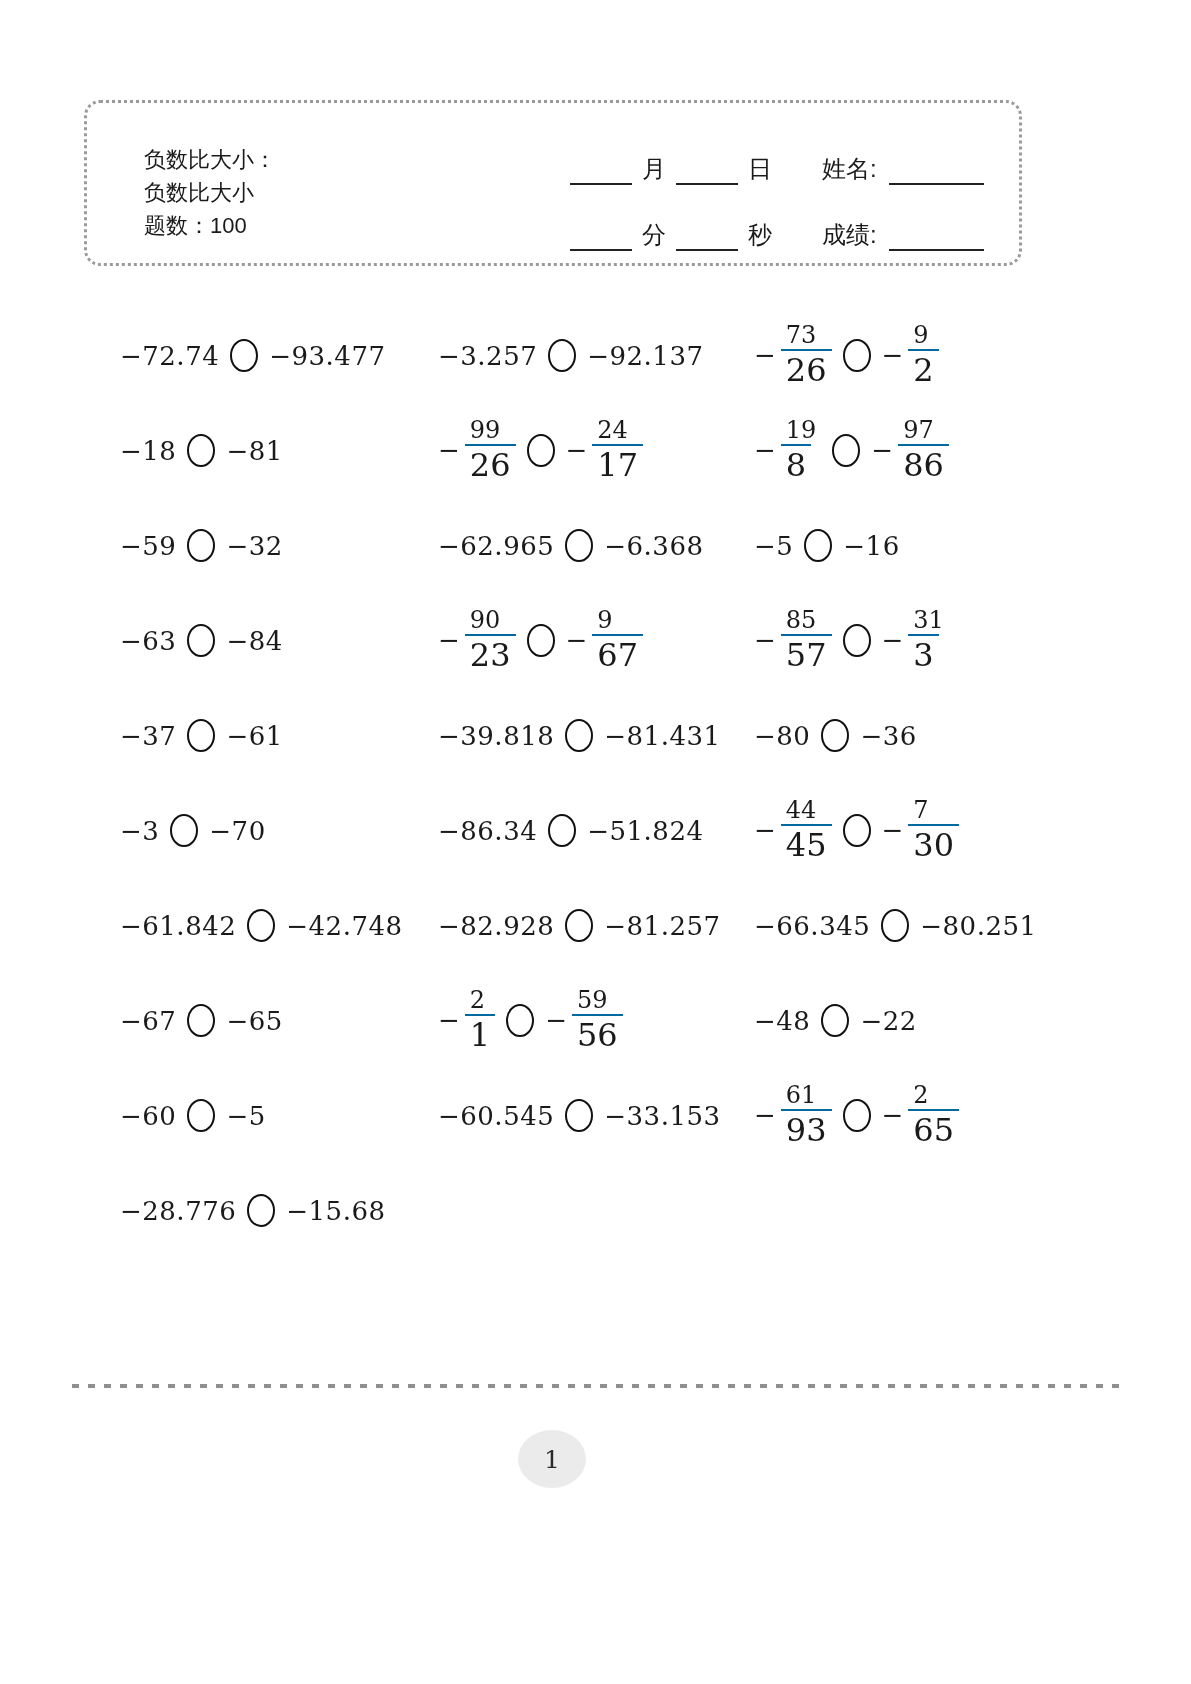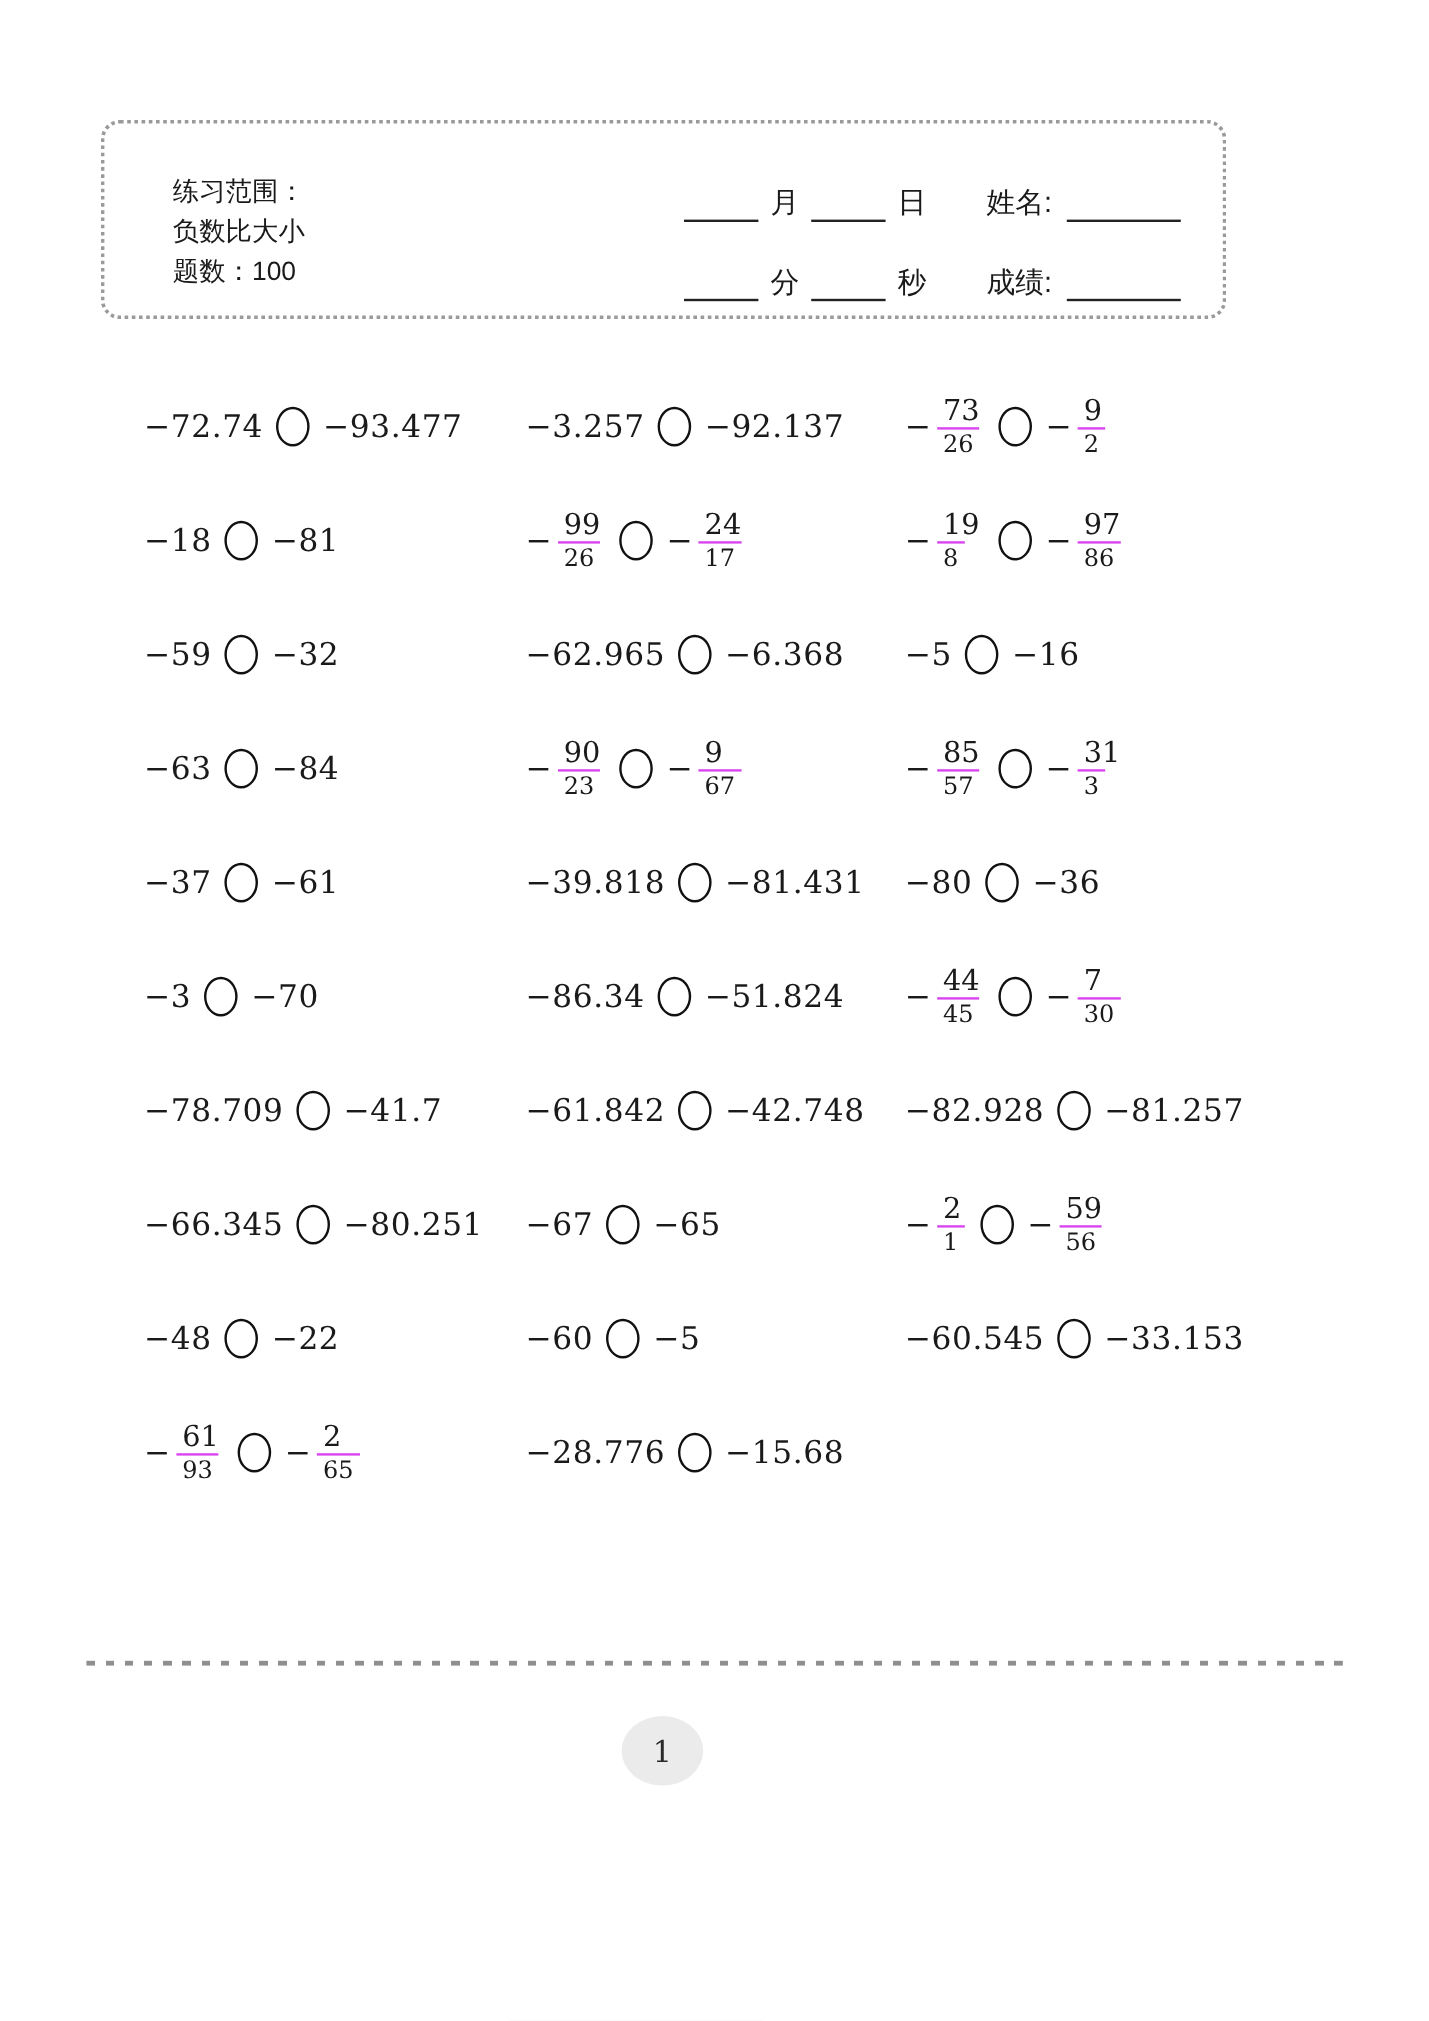--- a/index.html
+++ b/index.html
@@ -52,21 +52,21 @@
   .cell{display:flex;align-items:center;white-space:nowrap;}
   .nv{font-size:26px;letter-spacing:0.5px;}
   .fm{font-size:26px;margin-right:5px;}
   .cmp{
     display:inline-block;width:24px;height:29px;
     border:2px solid #111;border-radius:50%;
     margin:0 11px;flex:0 0 auto;
   }
   .frac{display:inline-flex;flex-direction:column;align-items:flex-start;line-height:1.15;}
   .frac .fn{font-size:24px;padding:0 5px;}
-  .frac .fd{font-size:20px;padding:1px 5px 0 5px;border-top:2px solid #d946ef;}
+  .frac .fd{font-size:32px;padding:1px 5px 0 5px;border-top:2px solid #0369a1;}
   
   .footer-line{
     position:absolute;left:72px;top:1384px;
     width:1047px;height:4px;
     background:repeating-linear-gradient(to right,#8f8f8f 0 7px,transparent 7px 16px);
   }
   .page-badge{
     position:absolute;left:518px;top:1430px;
     width:68px;height:58px;
     background:#ebebeb;border-radius:50%;
@@ -74,21 +74,21 @@
     font-size:25px;color:#2a2a2a;
   }
 </style>
 </head>
 <body>
 
 <div class="page">
 
   <div class="header-box">
     <div class="header-left">
-      <div>练习范围：</div>
+      <div>负数比大小：</div>
       <div>负数比大小</div>
       <div>题数：100</div>
     </div>
     <div class="header-right">
       <div class="hr-row">
         <span class="blank"></span>
         <span class="hr-label">月</span>
         <span class="blank"></span>
         <span class="hr-label">日</span>
         <span class="hr-label gap">姓名:</span>
@@ -238,25 +238,20 @@
           <span class="fd">45</span>
         </span>
         <span class="cmp"></span>
         <span class="fm">−</span>
         <span class="frac">
           <span class="fn">7</span>
           <span class="fd">30</span>
         </span>
       </div>
       <div class="cell">
-        <span class="nv">−78.709</span>
-        <span class="cmp"></span>
-        <span class="nv">−41.7</span>
-      </div>
-      <div class="cell">
         <span class="nv">−61.842</span>
         <span class="cmp"></span>
         <span class="nv">−42.748</span>
       </div>
       <div class="cell">
         <span class="nv">−82.928</span>
         <span class="cmp"></span>
         <span class="nv">−81.257</span>
       </div>
       <div class="cell">

